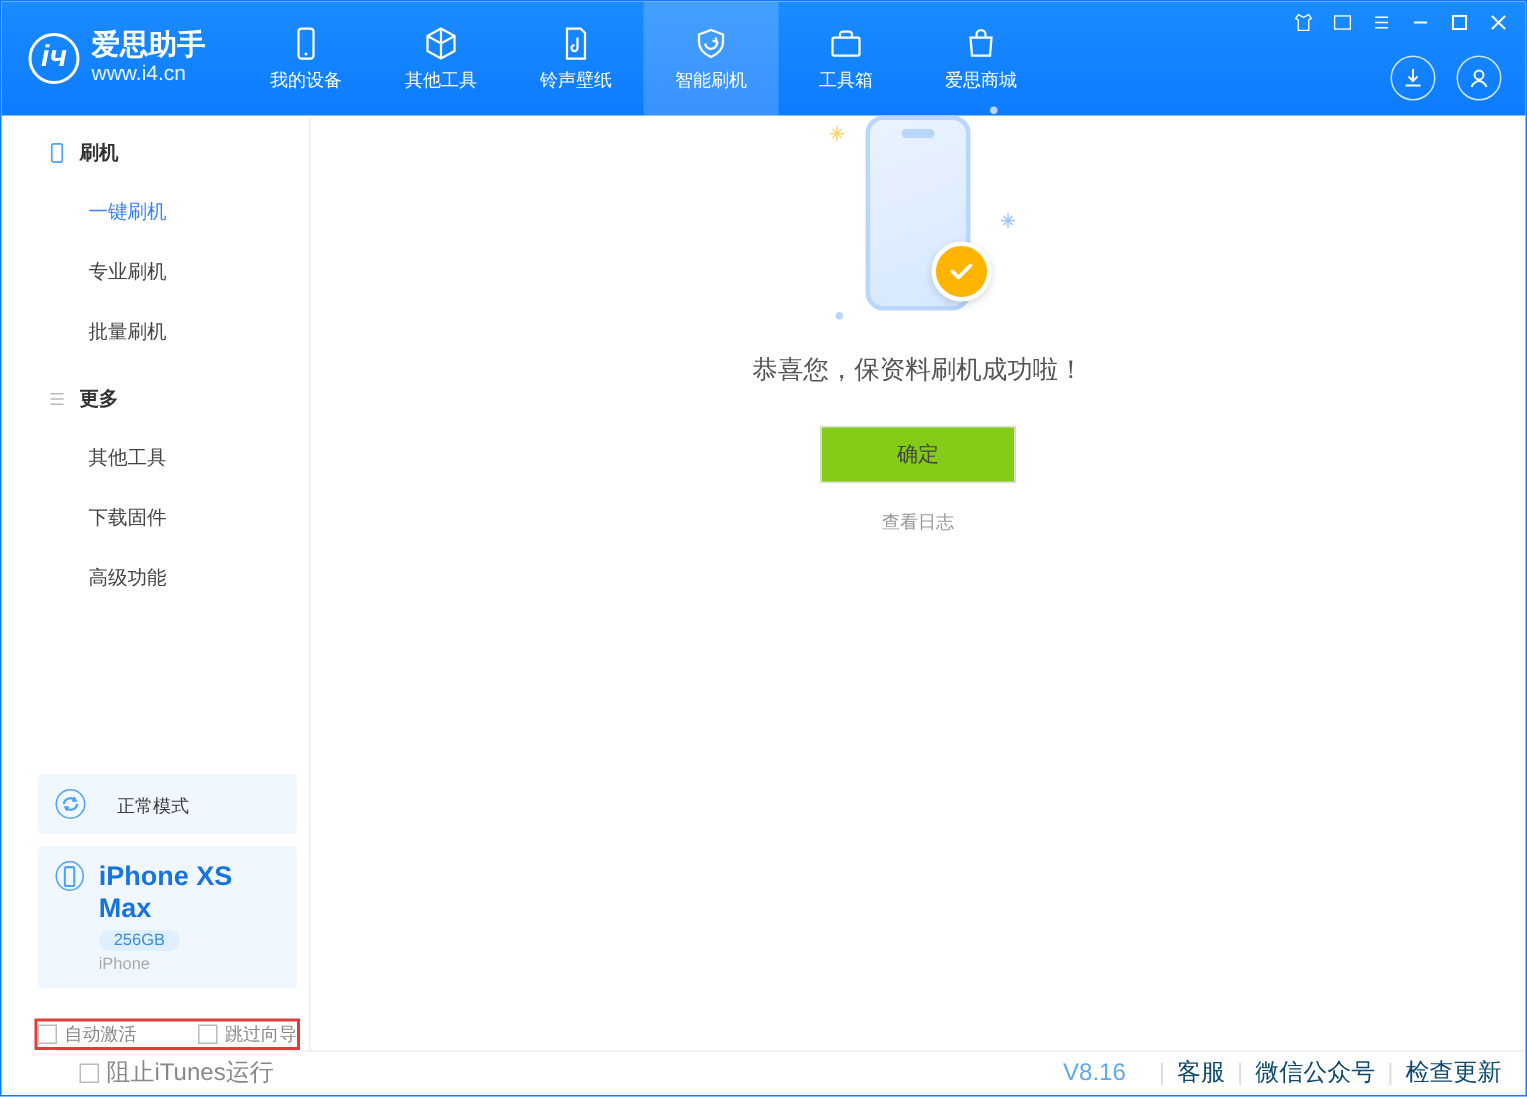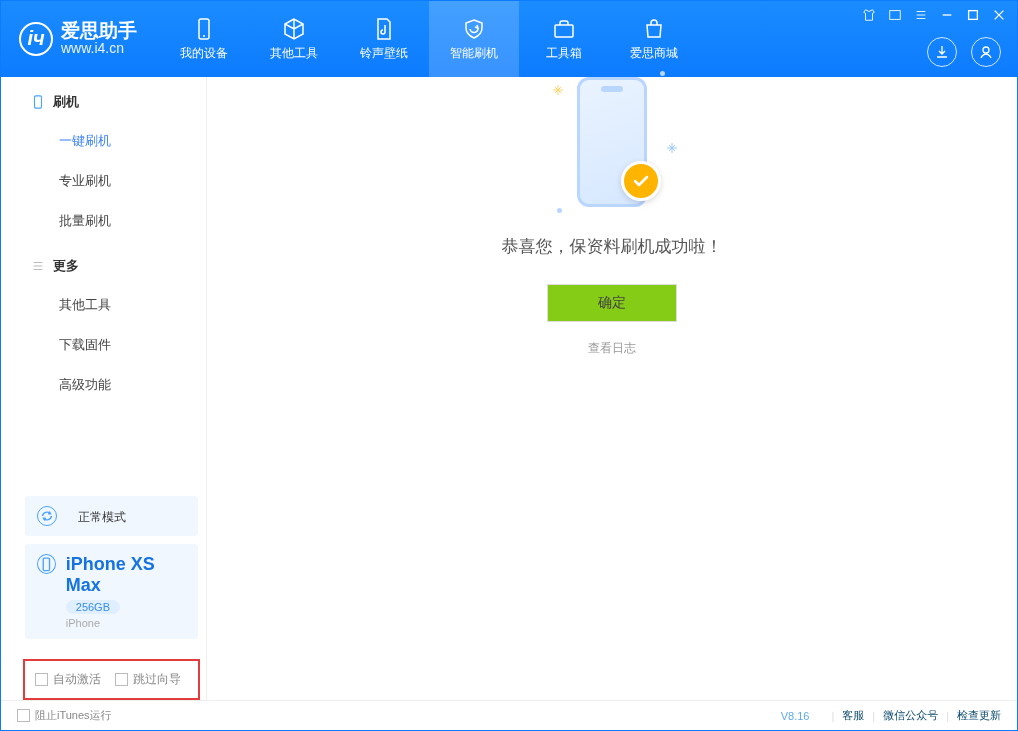--- a/index.html
+++ b/index.html
@@ -132,26 +132,26 @@
     color:#3a8de0;
     border-radius:10px;
     padding:1px 10px;
     font-size:11px;
     margin-top:4px;
   }
   .sb-device .type { color:#aaa; font-size:11px; margin-top:3px; }
 
   .sb-checkbox-row {
     border: 2px solid #e23c3c;
-    padding: 10px;
     display: flex;
     gap: 14px;
     font-size: 12px;
     color: #888;
     margin: 4px 6px 0;
+    justify-content: space-between;
   }
   .chk { display:flex; align-items:center; gap:5px; cursor:pointer;}
   .chk-box {
     width:13px; height:13px;
     border:1px solid #bbb;
     display:inline-block;
   }
 
   
   .main {
@@ -201,22 +201,23 @@
   }
   .view-log { font-size:12px; color:#999; cursor:pointer;}
 
   
   .statusbar {
     height: 30px;
     border-top:1px solid #eee;
     display:flex;
     align-items:center;
     padding: 0 16px;
-    font-size:11px;
+    font-size:16px;
     color:#888;
+    margin-left:36px;
   }
   .statusbar .chk { color:#888; }
   .statusbar .right { margin-left:auto; display:flex; align-items:center; gap:8px; }
   .statusbar .ver { color:#5fa9ef; margin-right:14px;}
   .sb-link { color:#0c4a6e; cursor:pointer; }
   .sb-sep { color:#ddd; }
 </style>
 </head>
 <body>
 

